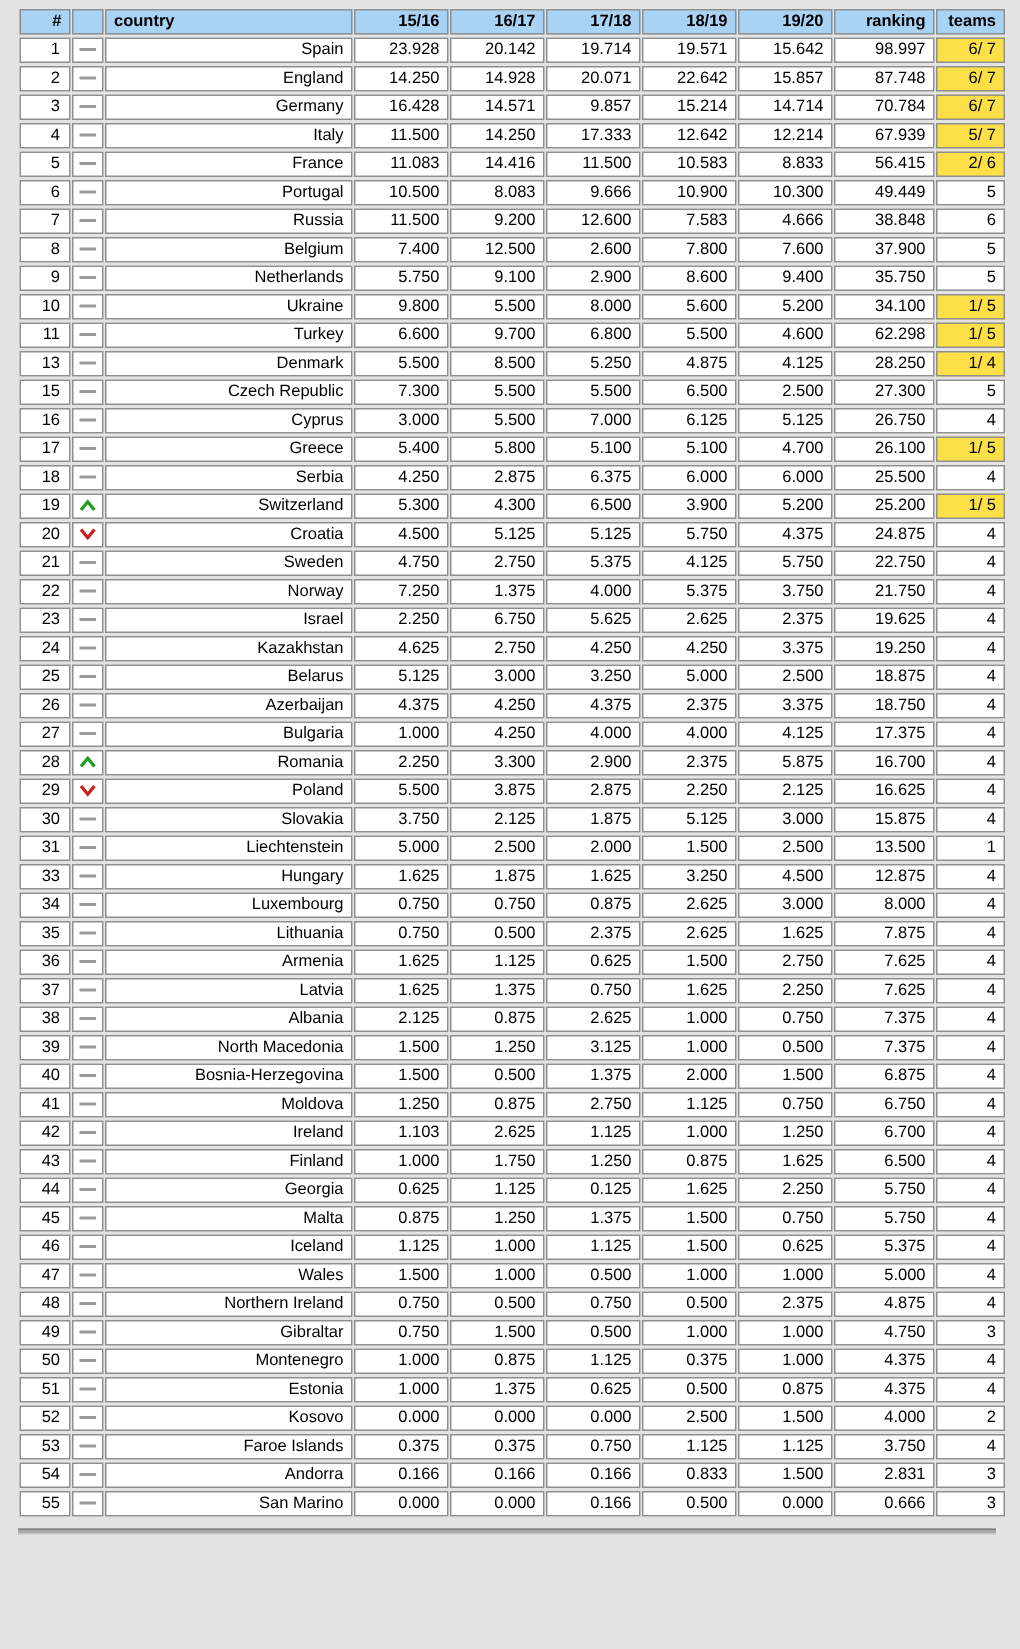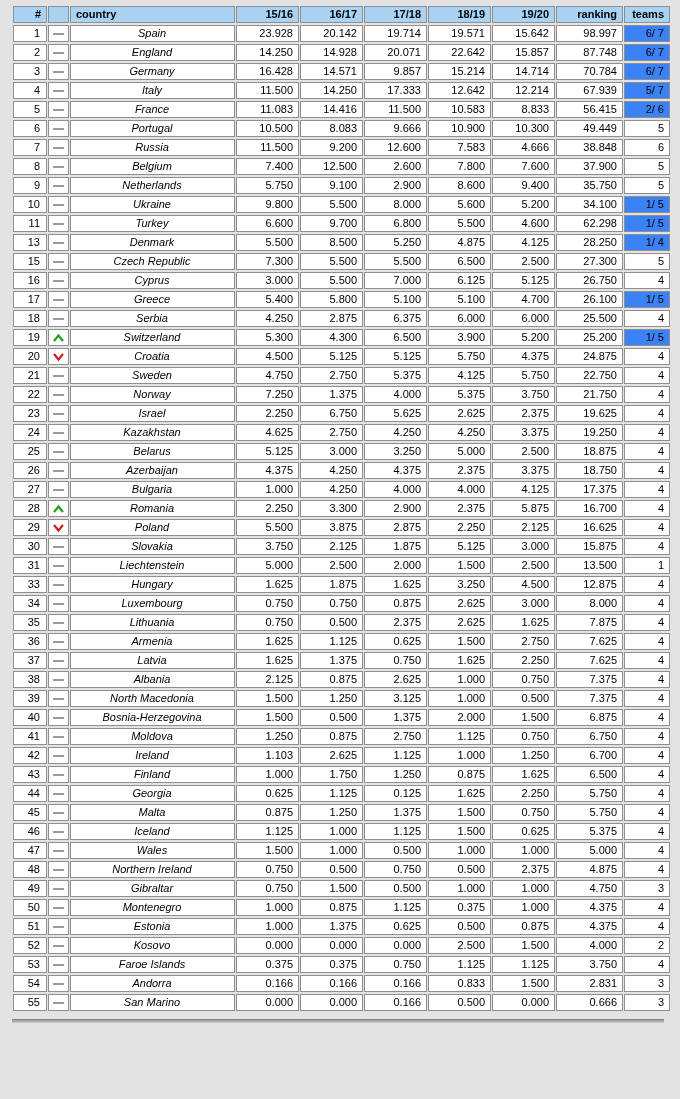--- a/index.html
+++ b/index.html
@@ -31,24 +31,24 @@
     font-size: 11px;
   }
   th {
     background: #a9d3f5;
     font-weight: bold;
     text-align: right;
   }
   th.left { text-align: left; }
   td.rank   { text-align: right; padding-right: 6px; }
   td.trend  { text-align: center; padding: 1px 2px; }
-  td.country{ text-align: center; padding-left: 4px; font-style: italic; }
+  td.country{ text-align: right; padding-left: 4px; }
   td.num    { text-align: right; }
   td.teams  { text-align: right; }
-  td.teams.hl { background: #3b82f6; }
+  td.teams.hl { background: #fde047; }
   .dash {
     display: inline-block;
     width: 11px;
     height: 2px;
     background: #9a9a9a;
     vertical-align: middle;
   }
   .trend svg { display: inline-block; vertical-align: middle; }
   .bottom-rule {
     width: 652px;

